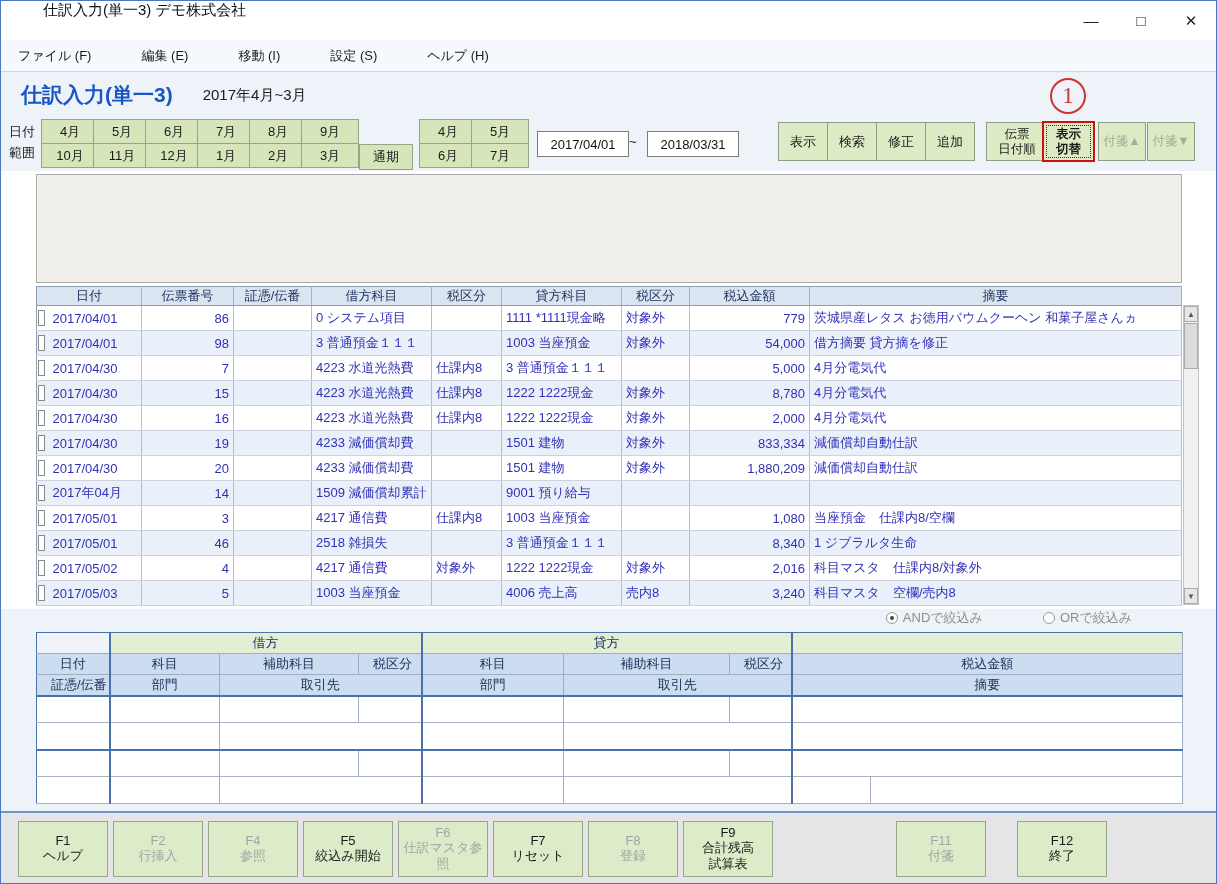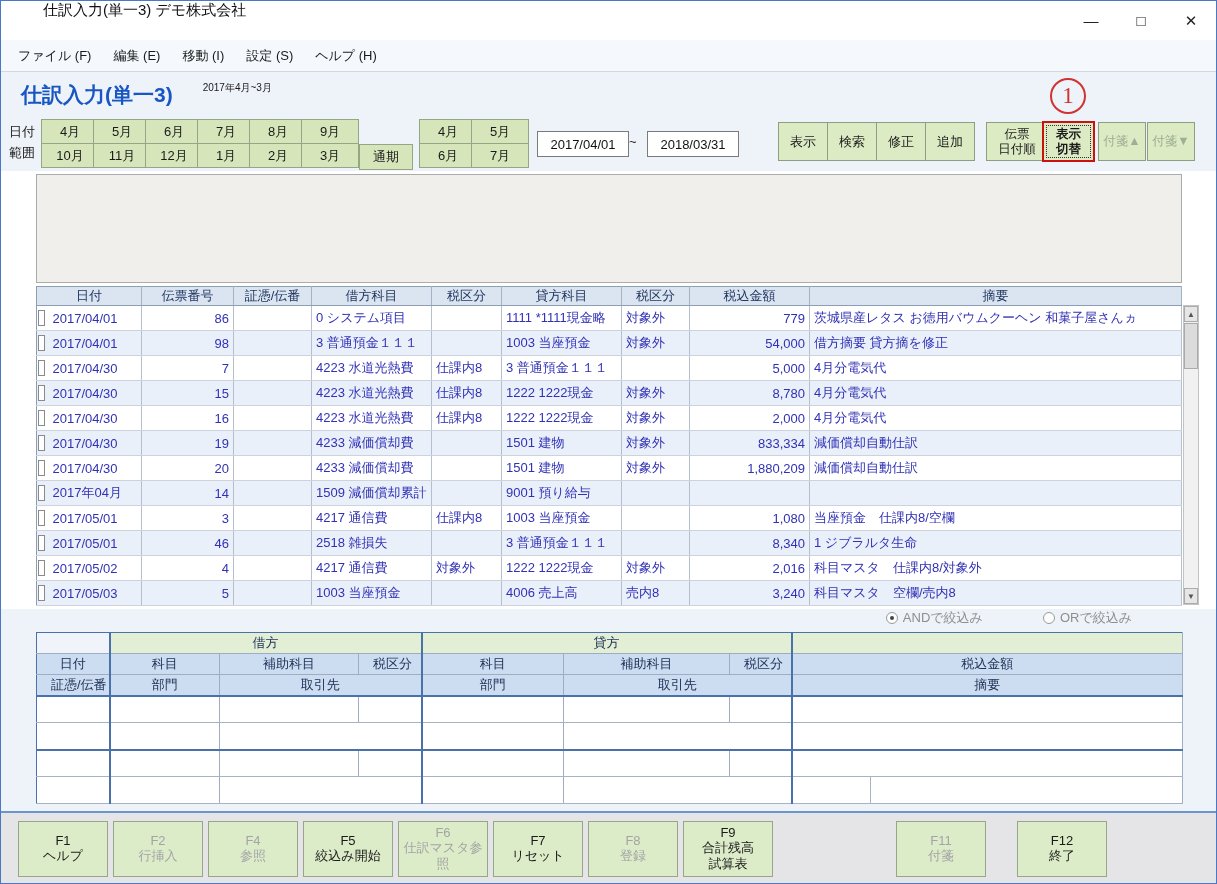--- a/index.html
+++ b/index.html
@@ -10,26 +10,26 @@
   
   .titlebar{position:absolute;left:0;top:0;width:100%;height:39px;background:#ffffff;
     display:flex;align-items:flex-start;}
   .tb-title{margin-left:42px;font-size:15px;color:#101010;}
   .tb-controls{position:absolute;right:0;top:0;height:39px;display:flex;}
   .tb-ctl{width:50px;height:39px;display:flex;align-items:center;justify-content:center;
     font-size:15px;color:#222;cursor:default;}
   
   .menubar{position:absolute;left:0;top:39px;width:100%;height:32px;background:#f5f8fc;
     border-bottom:1px solid #cfd9e6;display:flex;align-items:flex-end;padding-left:6px;
-    font-size:13px;color:#1a1a1a;}
+    font-size:13px;color:#1a1a1a;gap:28px;}
   .menu-item{padding:0 11px;line-height:31px;}
   
-  .page-head{position:absolute;left:20px;top:80px;display:flex;align-items:flex-start;}
+  .page-head{position:absolute;left:20px;top:80px;display:flex;align-items:center;}
   .page-title{font-size:21px;font-weight:bold;color:#1857c3;}
-  .page-period{margin-left:30px;font-size:10px;color:#1a1a1a;}
+  .page-period{margin-left:30px;font-size:15px;color:#1a1a1a;}
   
   .range-label{position:absolute;left:8px;top:121px;font-size:13px;color:#222;
     white-space:pre-line;line-height:1.6;}
   .mgrid{position:absolute;display:grid;}
   .cell-btn{width:58px;height:25px;margin:-1px 0 0 -1px;background:#d6e6ba;
     border:1px solid #95a687;font-size:13px;color:#1a1a1a;display:flex;
     align-items:center;justify-content:center;}
   #months-grid{left:41px;top:119px;grid-template-columns:repeat(6,52px);}
   #quarter-grid{left:419px;top:119px;grid-template-columns:repeat(2,52px);}
   .zenki{position:absolute;left:358px;top:143px;width:54px;height:26px;background:#d6e6ba;

